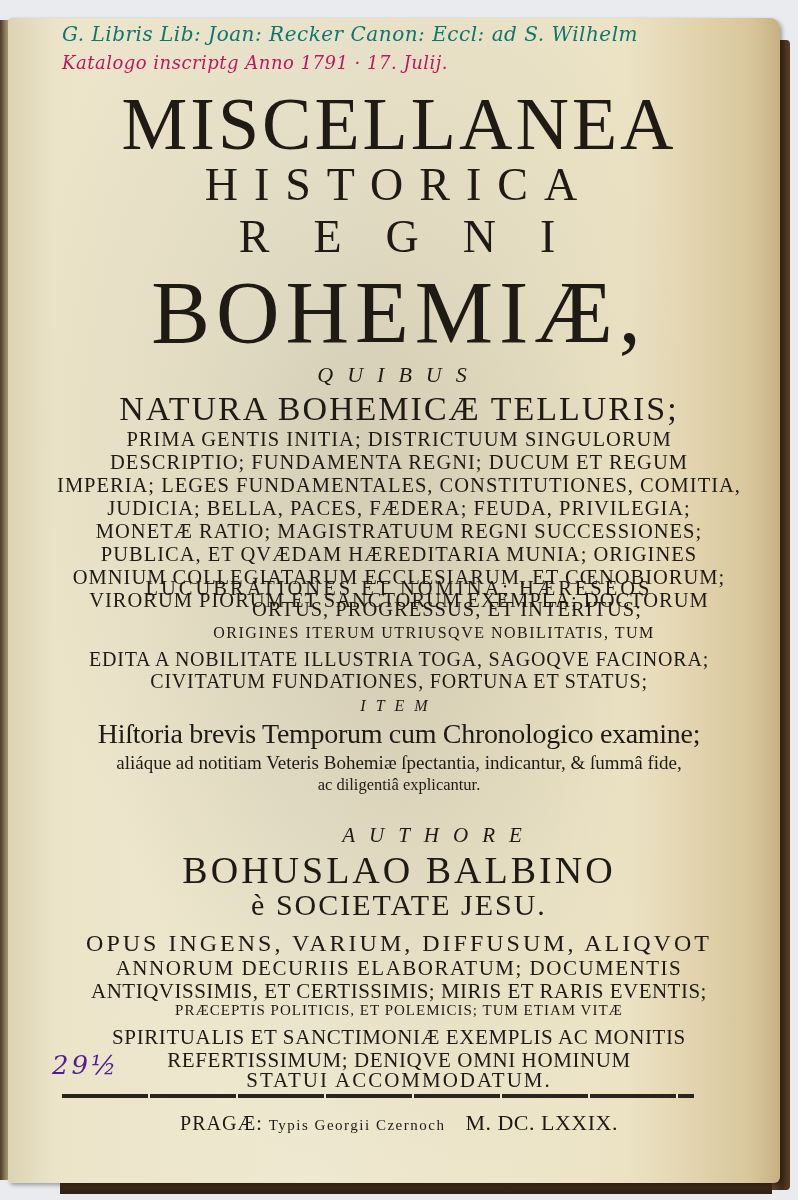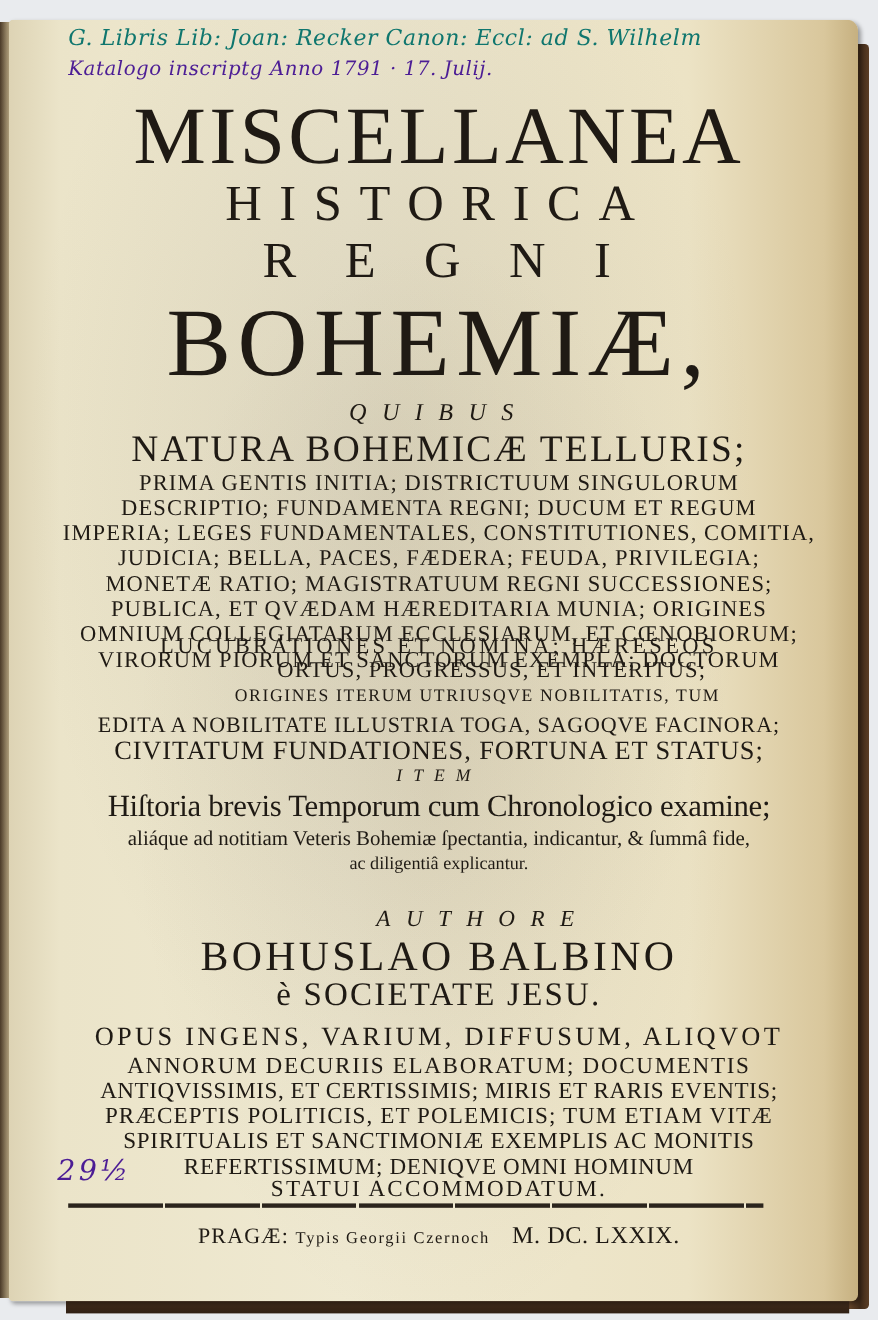--- a/index.html
+++ b/index.html
@@ -29,53 +29,53 @@
       linear-gradient(90deg,#ddd3b4 0%,#ebe4c9 6%,#efe9d1 40%,#ece3c5 80%,#d9c79c 96%,#c6b080 100%);
     border-radius:4px 10px 6px 4px;
     box-shadow: 2px 2px 4px rgba(0,0,0,0.35);
   }
   .hand {
     position:absolute; left:62px; color:#0f766e;
     font-family:"DejaVu Serif", serif; font-style:italic; font-size:20px;
     letter-spacing:0.5px; white-space:nowrap;
   }
   .hand.l1 { top:22px; }
-  .hand.l2 { top:52px; font-size:18px; color:#4c1d95; }
+  .hand.l2 { top:52px; font-size:18px; color:#be185d; }
   .line { position:absolute; left:0; width:798px; text-align:center; color:#1f1a14; white-space:nowrap; }
   .t1 { top:82px; font-size:74px; letter-spacing:3px; }
   .t2 { top:158px; font-size:46px; letter-spacing:16px; }
   .t3 { top:210px; font-size:46px; letter-spacing:44px; padding-left:40px; box-sizing:border-box; }
   .t4 { top:262px; font-size:88px; letter-spacing:6px; }
   .quibus { top:362px; font-size:22px; font-style:italic; letter-spacing:14px; }
   .natura { top:390px; font-size:34px; letter-spacing:2px; }
   .body-caps { font-size:20.5px; letter-spacing:1px; line-height:23px; }
   .b1 { top:428px; }
   .b2 { top:451px; }
   .b3 { top:474px; }
   .b4 { top:497px; }
   .b5 { top:520px; }
   .b6 { top:543px; }
   .b7 { top:566px; }
   .b8 { top:589px; }
   .b9 { top:612px; }
   .b10 { top:635px;padding-left:48px; }
   .o1 { top:624px; font-size:16px; letter-spacing:1.5px;margin-left:35px; }
   .o2 { top:648px; font-size:20px; letter-spacing:0.8px; }
-  .o3 { top:670px; font-size:24px; letter-spacing:0.8px; }
+  .o3 { top:670px; font-size:20px; letter-spacing:0.8px; }
   .item { top:697px; font-size:16px; font-style:italic; letter-spacing:10px; }
   .hist { top:718px; font-size:28px; letter-spacing:-0.3px; }
   .alia { top:752px; font-size:19px; }
   .acdil { top:775px; font-size:16.5px; }
   .authore { top:823px; font-size:21px; font-style:italic; letter-spacing:14px;padding-left:40px; }
   .author { top:848px; font-size:38px; letter-spacing:3px; }
   .soc { top:888px; font-size:30px; letter-spacing:2px; }
   .opus { top:930px; font-size:24px; letter-spacing:3px; }
   .p2 { top:956px; font-size:21px; letter-spacing:1.5px; }
   .p3 { top:979px; font-size:21px; letter-spacing:0.5px; }
-  .p4 { top:1002px; font-size:21px; letter-spacing:1px; }
+  .p4 { top:1002px; font-size:15px; letter-spacing:1px; }
   .p5 { top:1025px; font-size:21px; letter-spacing:0.6px; }
   .p6 { top:1048px; font-size:21px; letter-spacing:0.6px; }
   .p7 { top:1071px; font-size:21px; letter-spacing:2px; }
   .margin-note {
     position:absolute; left:52px; top:1050px; color:#4c1d95;
     font-family:"DejaVu Serif", serif; font-style:italic; font-size:26px; letter-spacing:3px;
   }
   .rule {
     position:absolute; left:62px; top:1094px; width:632px; height:4px;
     background:repeating-linear-gradient(90deg,#2b241c 0 86px,#efe9d1 86px 88px);

